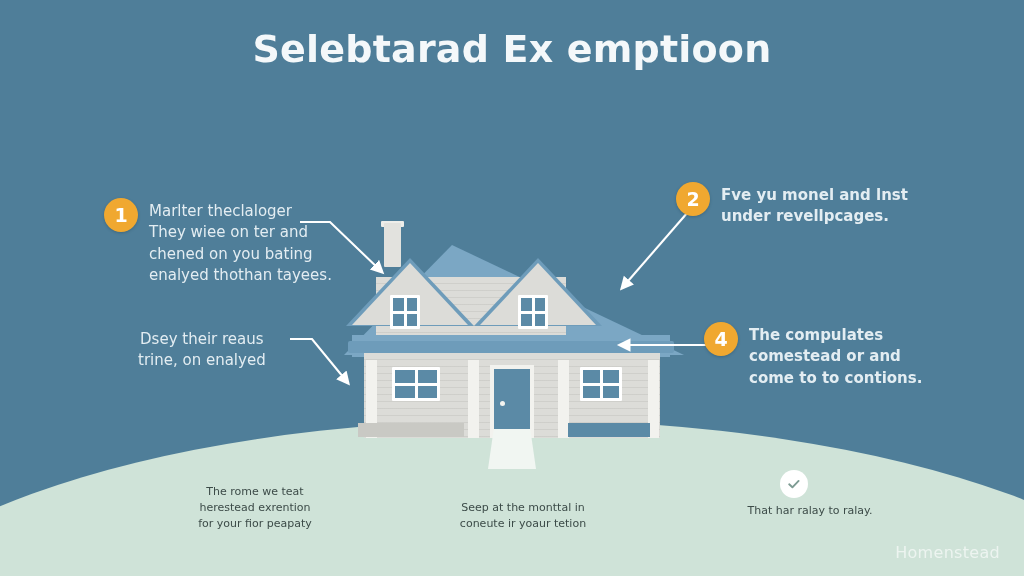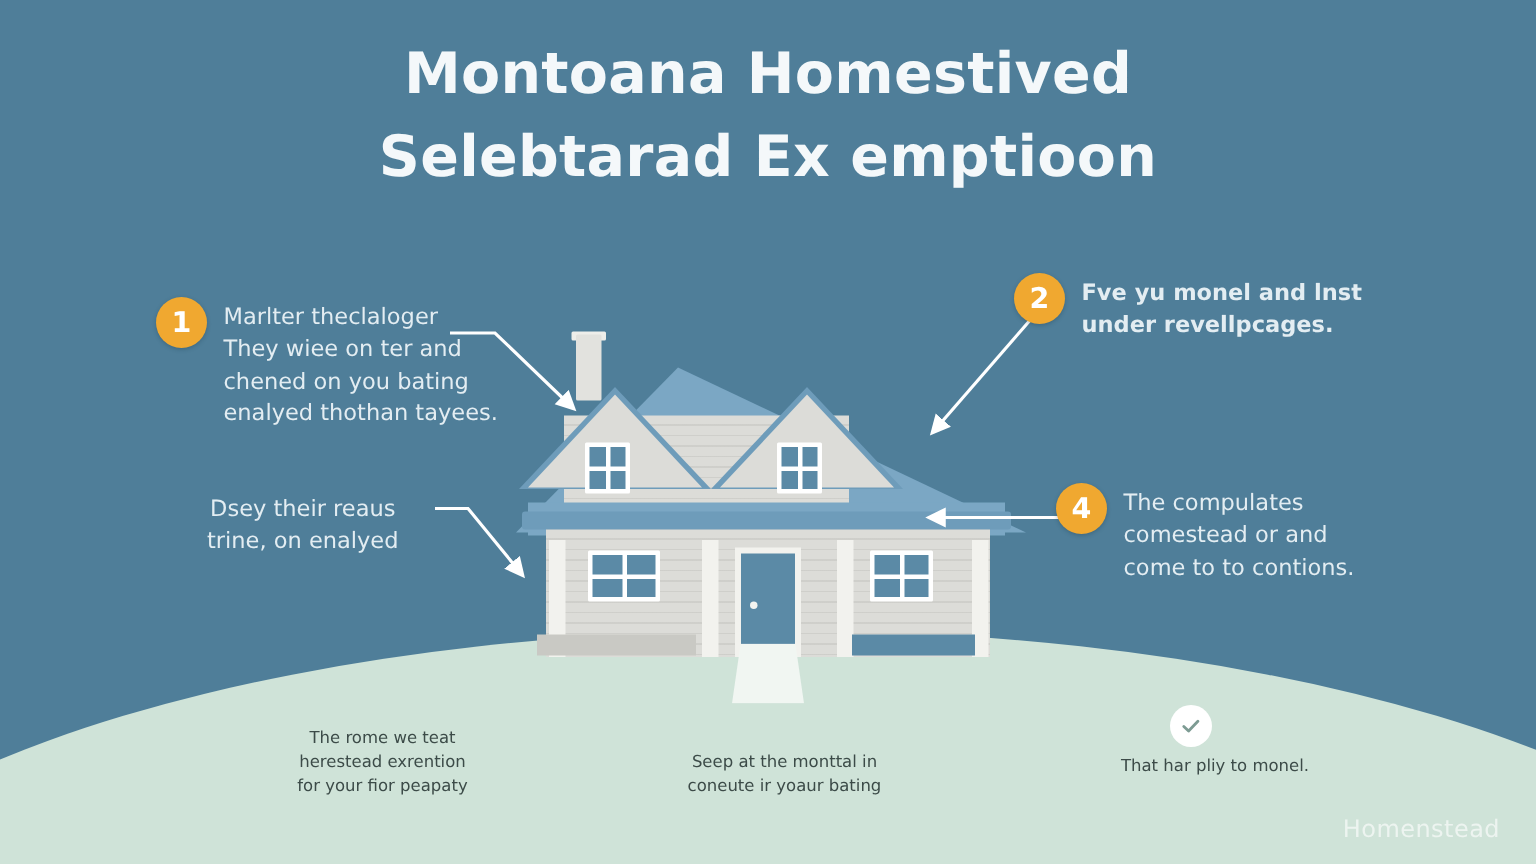--- a/index.html
+++ b/index.html
@@ -73,21 +73,21 @@
     padding-top: 3px;
   }
 
   #callout-1 { left: 104px; top: 198px; }
   #callout-2 { left: 676px; top: 182px; }
   #callout-3 { left: 138px; top: 329px; }
   #callout-4 { left: 704px; top: 322px; }
 
   #callout-3 .callout-text { padding-top: 0; max-width: 190px; text-align: center; }
   #callout-2 .callout-text { max-width: 210px; font-weight: bold; }
-  #callout-4 .callout-text { max-width: 180px; }
+  #callout-4 .callout-text { max-width: 180px; font-weight: bold; }
 
   
   .arrows {
     position: absolute;
     left: 0; top: 0;
     width: 1024px;
     height: 576px;
     pointer-events: none;
   }
 
@@ -277,21 +277,20 @@
   }
 </style>
 </head>
 <body>
 
 <div id="infographic">
 
   <div class="hill"></div>
 
   <div class="title">
-    <span class="line">Montoana Homestived</span>
     <span class="line">Selebtarad Ex emptioon</span>
   </div>
 
   <div class="house">
     <div class="chimney-cap"></div>
     <div class="chimney"></div>
     <div class="main-roof"></div>
     <div class="wall-upper">
       <div class="siding"></div>
     </div>
@@ -391,22 +390,22 @@
     <div class="badge">4</div>
     <div class="callout-text">The compulates
 comestead or and
 come to to contions.</div>
   </div>
 
   <div class="note" id="note-left">The rome we teat
 herestead exrention
 for your fior peapaty</div>
   <div class="note" id="note-center">Seep at the monttal in
-coneute ir yoaur bating</div>
-  <div class="note" id="note-right">That har pliy to monel.</div>
+coneute ir yoaur tetion</div>
+  <div class="note" id="note-right">That har ralay to ralay.</div>
 
   <div class="check-badge">
     <svg width="18" height="18" viewBox="0 0 18 18" aria-hidden="true">
       <path d="M4.2 9.3 L7.4 12.3 L13.6 5.9" fill="none" stroke="#7d9b93" stroke-width="1.9" stroke-linecap="round" stroke-linejoin="round"></path>
     </svg>
   </div>
 
   <div class="watermark">Homenstead</div>
 
 </div>

